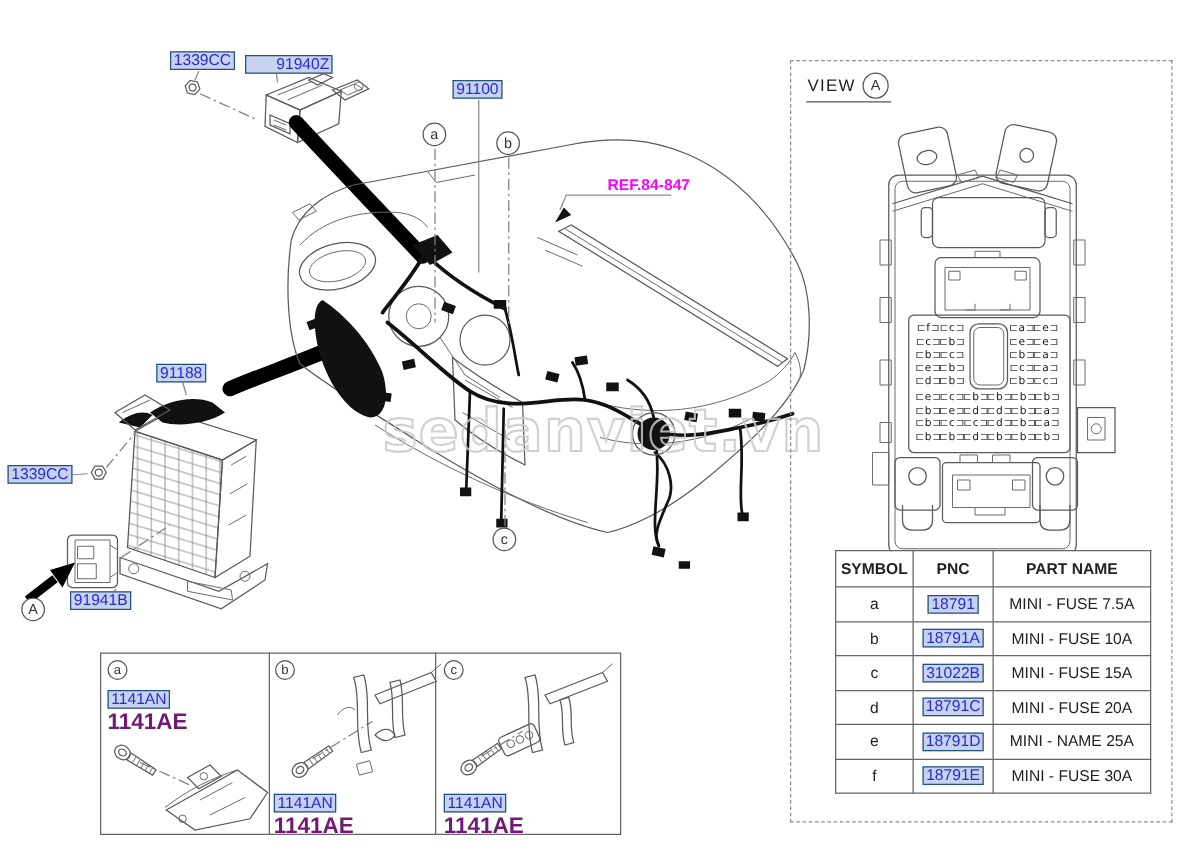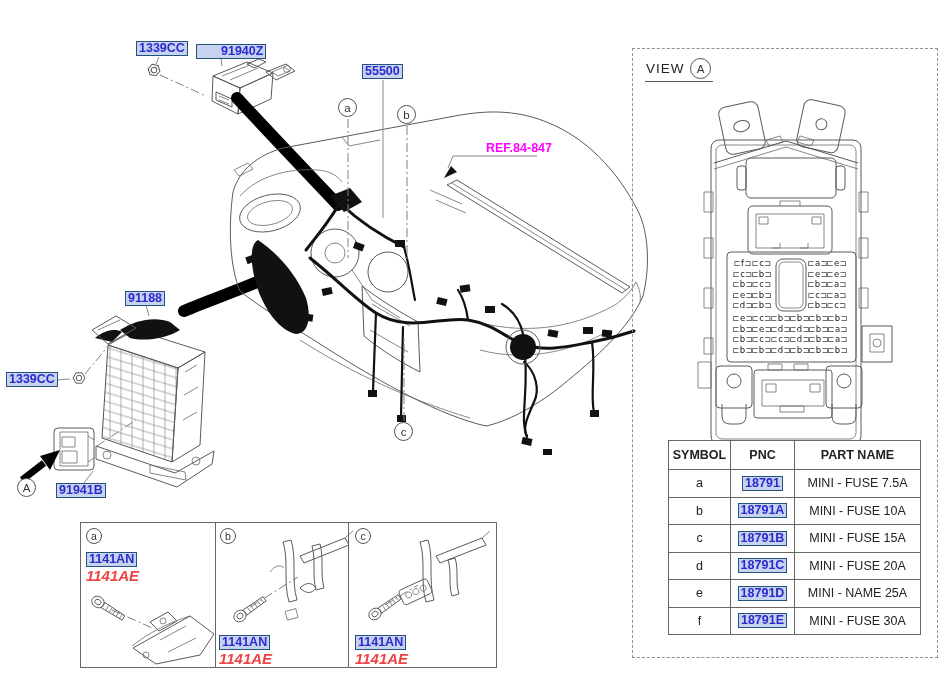--- a/index.html
+++ b/index.html
@@ -14,22 +14,22 @@
   .ln{stroke:#5a5a5a;fill:none;stroke-width:1;}
   .lnt{stroke:#6a6a6a;fill:none;stroke-width:0.8;}
   .blk{stroke:#111;fill:none;stroke-width:3;stroke-linecap:round;}
   .blk2{stroke:#111;fill:none;stroke-width:2.2;stroke-linecap:round;}
   .band{stroke:#000;fill:none;stroke-width:12;stroke-linecap:round;}
   .fillb{fill:#111;stroke:none;}
   .dd{stroke:#808080;fill:none;stroke-width:1;stroke-dasharray:9 3 2 3;}
   .ldr{stroke:#8a8a8a;fill:none;stroke-width:1;}
 
   .part-link{display:inline-block;background:var(--link-bg);border:1.6px solid var(--link-border);
-    color:var(--link-text);font-size:12.5px;font-weight:700;line-height:1.05;padding:0 2px;white-space:nowrap;}
-  .plain-link{display:inline-block;color:#ef4444;font-size:15px;font-weight:700;line-height:1.05;white-space:nowrap;font-style:italic;}
+    color:var(--link-text);font-size:12.5px;font-weight:400;line-height:1.05;padding:0 2px;white-space:nowrap;}
+  .plain-link{display:inline-block;color:#701a75;font-size:18px;font-weight:700;line-height:1.05;white-space:nowrap;}
   .ref-link{color:var(--ref-magenta);font-size:12.5px;font-weight:700;white-space:nowrap;padding-left:24px;}
 
   .callout{width:19px;height:19px;border:1.3px solid #555;border-radius:50%;background:#fff;
     display:flex;align-items:center;justify-content:center;font-size:11.5px;color:#333;box-sizing:border-box;}
   .callout.sm{width:16px;height:16px;font-size:10.5px;}
 
   .watermark{font-family:"DejaVu Sans",sans-serif;font-size:47px;font-weight:700;letter-spacing:1px;
     color:transparent;-webkit-text-stroke:1.7px var(--watermark-gray);opacity:.85;pointer-events:none;}
   @supports not (-webkit-text-stroke: 1px black){ .watermark{color:#ddd;} }
 
@@ -281,28 +281,29 @@
       <rect x="754" y="370" width="78" height="48" rx="3" class="ln"></rect>
       <rect x="768" y="364" width="14" height="6" class="lnt"></rect>
       <rect x="794" y="364" width="14" height="6" class="lnt"></rect>
       <rect x="762" y="380" width="62" height="26" class="lnt"></rect>
       <rect x="766" y="384" width="10" height="8" class="lnt"></rect>
       <rect x="810" y="384" width="10" height="8" class="lnt"></rect>
       <path class="lnt" d="M780,406 h24 v6 h-24 Z"></path>
     </g>
   </svg>
 
+  <div class="abs watermark" style="left:306px;top:318px;">sedanviet.vn</div>
 
   <span class="abs part-link" style="left:136px;top:41px;">1339CC</span>
   <span class="abs part-link" style="left:196px;top:44px;padding-left:24px;">91940Z</span>
-  <span class="abs part-link" style="left:362px;top:64px;">55500</span>
+  <span class="abs part-link" style="left:362px;top:64px;">91100</span>
   <span class="abs ref-link" style="left:462px;top:141px;">REF.84-847</span>
   <span class="abs part-link" style="left:125px;top:291px;">91188</span>
   <span class="abs part-link" style="left:6px;top:372px;">1339CC</span>
-  <span class="abs part-link" style="left:56px;top:483px;text-align:right;">91941B</span>
+  <span class="abs part-link" style="left:56px;top:473px;text-align:right;">91941B</span>
 
   <div class="abs callout" style="left:338px;top:98px;">
     <span>a</span>
     </div>
   <div class="abs callout" style="left:397px;top:105px;">
     <span>b</span>
     </div>
   <div class="abs callout" style="left:394px;top:422px;">
     <span>c</span>
     </div>
@@ -415,21 +416,21 @@
           <td><span class="part-link">18791</span></td>
           <td>MINI - FUSE 7.5A</td>
         </tr>
         <tr>
           <td>b</td>
           <td><span class="part-link">18791A</span></td>
           <td>MINI - FUSE 10A</td>
         </tr>
         <tr>
           <td>c</td>
-          <td><span class="part-link">18791B</span></td>
+          <td><span class="part-link">31022B</span></td>
           <td>MINI - FUSE 15A</td>
         </tr>
         <tr>
           <td>d</td>
           <td><span class="part-link">18791C</span></td>
           <td>MINI - FUSE 20A</td>
         </tr>
         <tr>
           <td>e</td>
           <td><span class="part-link">18791D</span></td>

